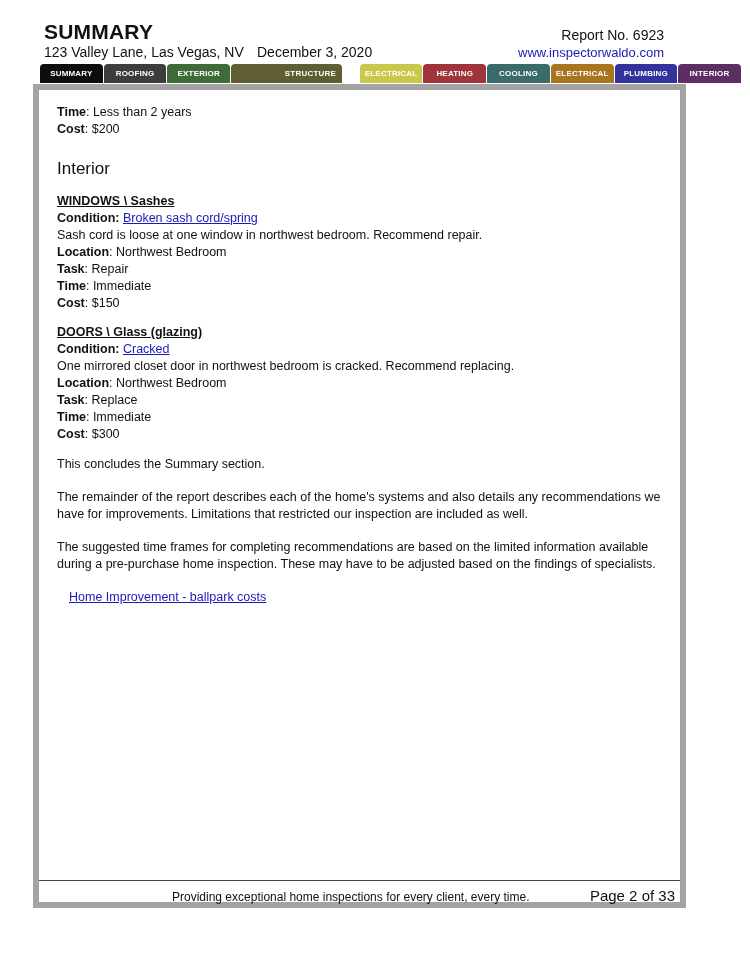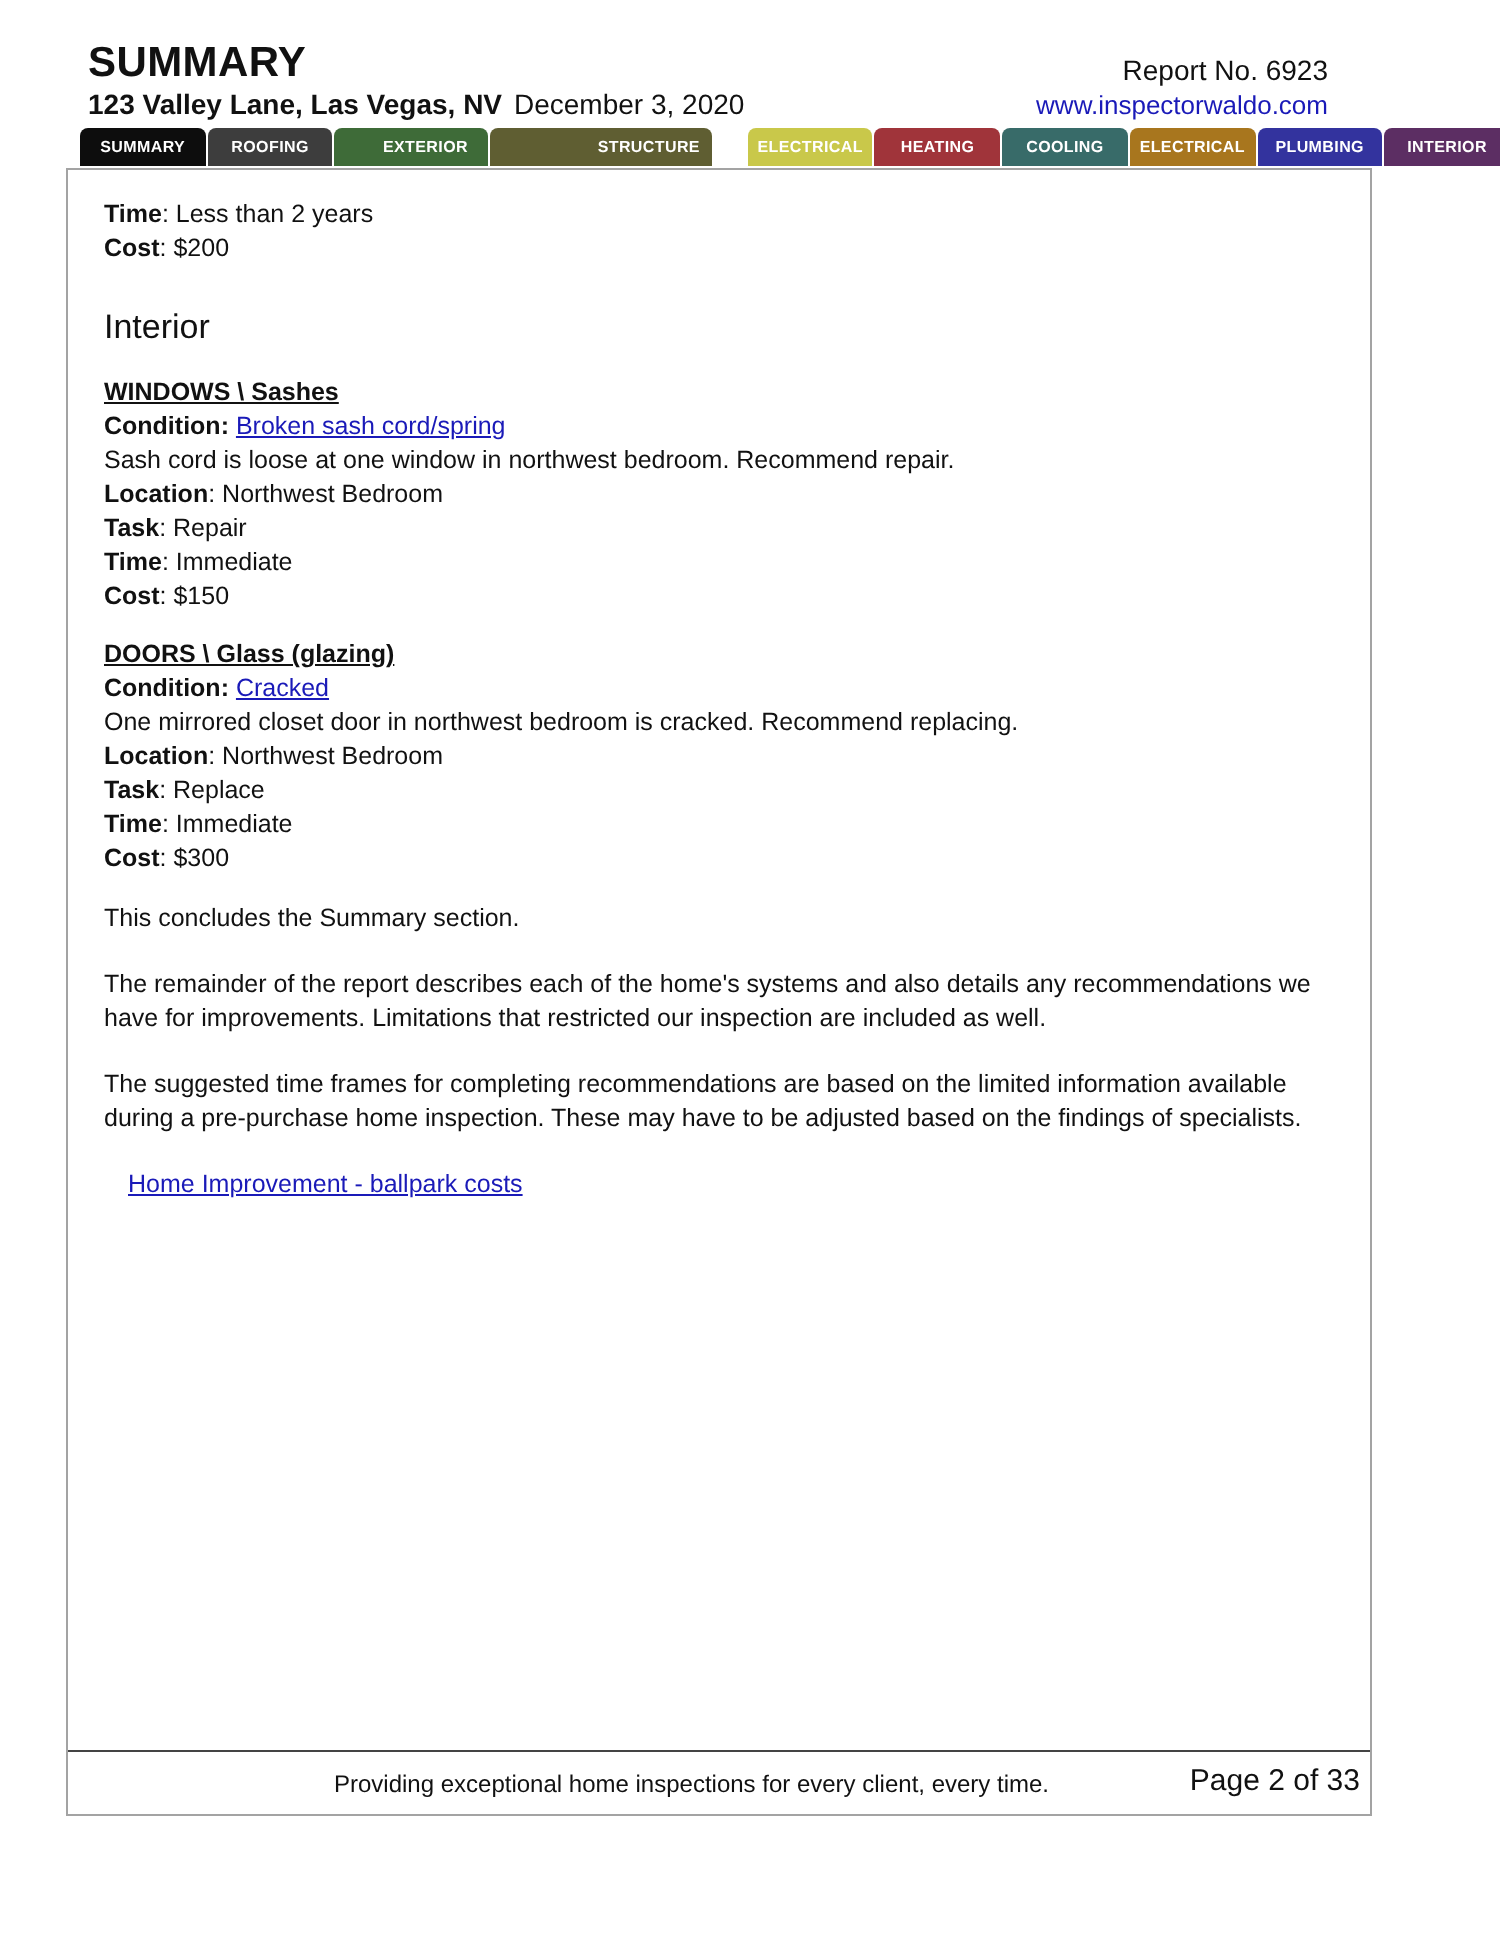--- a/index.html
+++ b/index.html
@@ -1,25 +1,25 @@
 <!DOCTYPE html>
 <html><head>
 <meta charset="utf-8">
 <style>
   html, body { margin: 0; padding: 0; background: #ffffff; }
   body { width: 750px; height: 970px; position: relative; font-family: "Liberation Sans", sans-serif; color: #111; }
   .header { position: absolute; left: 44px; top: 20px; width: 620px; height: 42px; }
   .title { position: absolute; left: 0; top: 0; font-size: 21px; font-weight: bold; letter-spacing: 0.2px; }
-  .address { position: absolute; left: 0; top: 24px; font-size: 14px; font-weight: bold; }
+  .address { position: absolute; left: 0; top: 24px; font-size: 14px; }
   .date { position: absolute; left: 213px; top: 24px; font-size: 14px; }
   .report-no { position: absolute; right: 0; top: 7px; font-size: 14px; text-align: right; }
   .website { position: absolute; right: 0; top: 25px; font-size: 13px; color: #1a1ab8; text-decoration: none; }
   .tabs { position: absolute; left: 40px; top: 64px; height: 20px; display: flex; gap: 1px; }
   .tab { width: 62.7px; height: 19px; border-radius: 4px 4px 0 0; color: #fff; font-size: 8px; font-weight: bold; display: flex; align-items: center; justify-content: center; letter-spacing: 0.2px; cursor: pointer; }
-  .frame { position: absolute; left: 33px; top: 84px; width: 653px; height: 824px; border: 1px solid #a3a3a3; box-sizing: border-box; }
+  .frame { position: absolute; left: 33px; top: 84px; width: 653px; height: 824px; border: 6px solid #a3a3a3; box-sizing: border-box; }
   .footer-line { position: absolute; left: 0; right: 0; top: 790px; border-top: 1px solid #444; }
   .footer-text { position: absolute; left: 133px; top: 800px; font-size: 12px; }
   .page-num { position: absolute; right: 5px; top: 797px; font-size: 15px; }
   .content { position: absolute; left: 18px; top: 14px; width: 620px; font-size: 12.5px; line-height: 17px; }
   .row b { font-weight: bold; }
   .section-heading { font-size: 17px; margin-top: 22px; margin-bottom: 16px; }
   .item-title { font-weight: bold; text-decoration: underline; margin-top: 0; }
   .link { color: #1a1ab8; text-decoration: underline; cursor: pointer; margin-top: 48px; }
   .gap { height: 12px; }
   .para { margin: 0 0 16px 0; }
@@ -32,21 +32,21 @@
   <div class="title">SUMMARY</div>
   <div class="address">123 Valley Lane, Las Vegas, NV</div>
   <div class="date">December 3, 2020</div>
   <div class="report-no">Report No. 6923</div>
   <a class="website">www.inspectorwaldo.com</a>
 </div>
 
 <div class="tabs">
   <div class="tab" style="background: rgb(13, 13, 13);">SUMMARY</div>
   <div class="tab" style="background: rgb(61, 61, 61);">ROOFING</div>
-  <div class="tab" style="background: rgb(62, 107, 56); padding-left: 14px;">EXTERIOR</div>
+  <div class="tab" style="background: rgb(62, 107, 56);">EXTERIOR</div>
   <div class="tab" style="background: rgb(95, 94, 50); padding-left: 48px;">STRUCTURE</div>
   <div class="tab" style="background: rgb(201, 200, 74); margin-left: 17px;">ELECTRICAL</div>
   <div class="tab" style="background: rgb(160, 52, 58);">HEATING</div>
   <div class="tab" style="background: rgb(56, 107, 105); text-align: center;">COOLING</div>
   <div class="tab" style="background: rgb(168, 118, 30);">ELECTRICAL</div>
   <div class="tab" style="background: rgb(51, 51, 158);">PLUMBING</div>
   <div class="tab" style="background: rgb(92, 46, 99);">INTERIOR</div>
 </div>
 
 <div class="frame">

